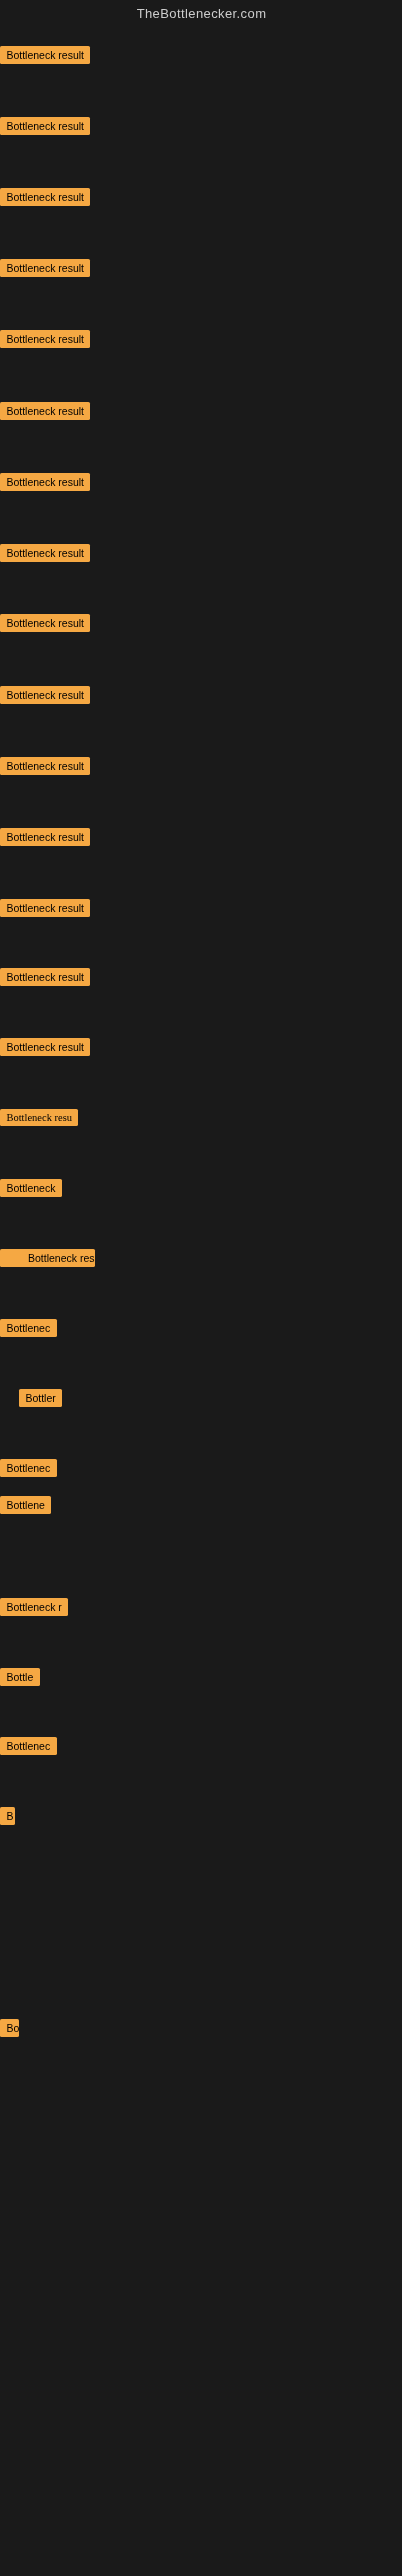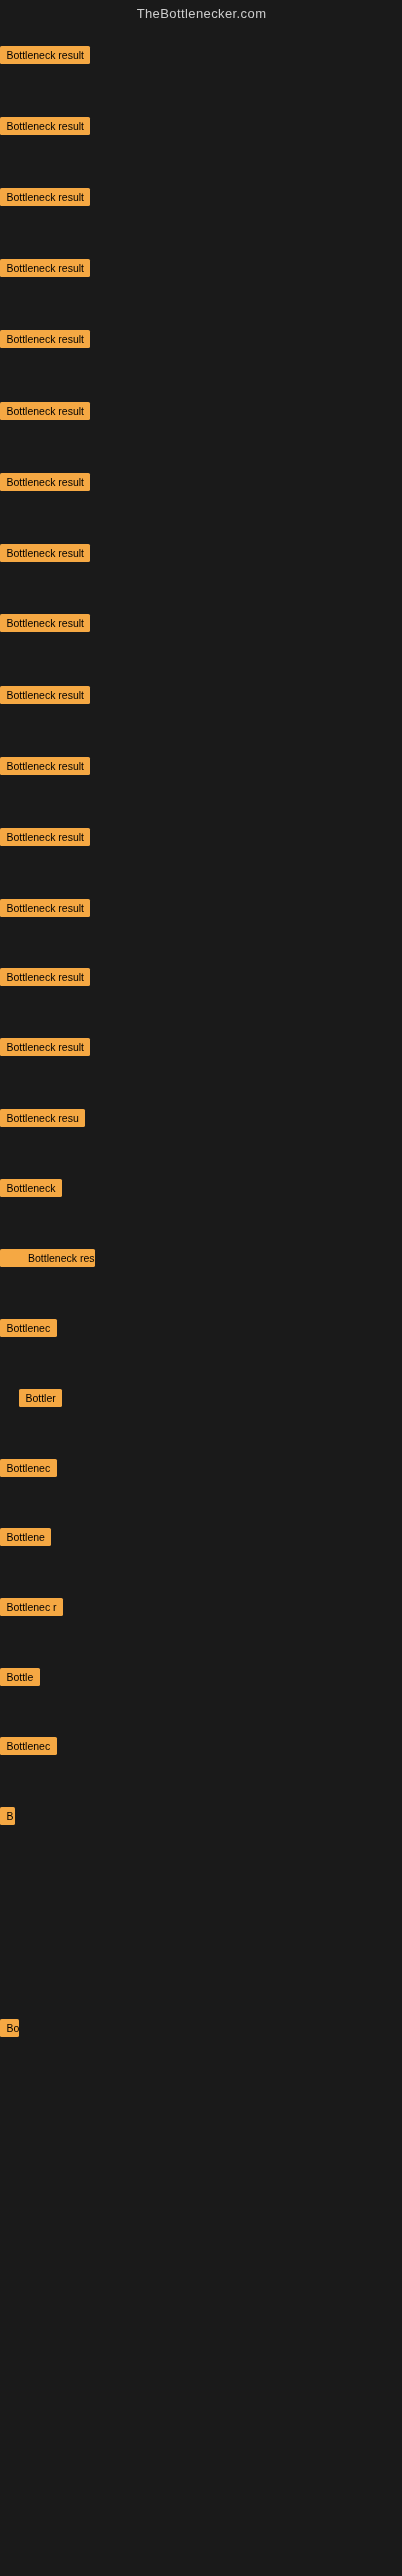--- a/index.html
+++ b/index.html
@@ -55,26 +55,26 @@
     <div class="bottleneck-item" style="top: 402px; left: 0px;"><span class="bottleneck-badge" style="max-width: 148px;">Bottleneck result</span></div>
     <div class="bottleneck-item" style="top: 473px; left: 0px;"><span class="bottleneck-badge" style="max-width: 147px;">Bottleneck result</span></div>
     <div class="bottleneck-item" style="top: 544px; left: 0px;"><span class="bottleneck-badge" style="max-width: 148px;">Bottleneck result</span></div>
     <div class="bottleneck-item" style="top: 614px; left: 0px;"><span class="bottleneck-badge" style="max-width: 146px;">Bottleneck result</span></div>
     <div class="bottleneck-item" style="top: 686px; left: 0px;"><span class="bottleneck-badge" style="max-width: 144px;">Bottleneck result</span></div>
     <div class="bottleneck-item" style="top: 757px; left: 0px;"><span class="bottleneck-badge" style="max-width: 141px;">Bottleneck result</span></div>
     <div class="bottleneck-item" style="top: 828px; left: 0px;"><span class="bottleneck-badge" style="max-width: 135px;">Bottleneck result</span></div>
     <div class="bottleneck-item" style="top: 899px; left: 0px;"><span class="bottleneck-badge" style="max-width: 138px;">Bottleneck result</span></div>
     <div class="bottleneck-item" style="top: 968px; left: 0px;"><span class="bottleneck-badge" style="max-width: 136px;">Bottleneck result</span></div>
     <div class="bottleneck-item" style="top: 1038px; left: 0px;"><span class="bottleneck-badge" style="max-width: 134px;">Bottleneck result</span></div>
-    <div class="bottleneck-item" style="top: 1109px; left: 0px;"><span class="bottleneck-badge" style="max-width: 113px;">Bottleneck resu</span></div>
+    <div class="bottleneck-item" style="top: 1109px; left: 0px;"><span class="bottleneck-badge" style="max-width: 113px; font-family: Liberation Serif, serif;">Bottleneck resu</span></div>
     <div class="bottleneck-item" style="top: 1179px; left: 0px;"><span class="bottleneck-badge" style="max-width: 76px;">Bottleneck</span></div>
     <div class="bottleneck-item" style="top: 1249px; left: 0px;"><span class="bottleneck-badge" style="max-width: 95px; padding-left: 28px;">Bottleneck res</span></div>
     <div class="bottleneck-item" style="top: 1319px; left: 0px;"><span class="bottleneck-badge" style="max-width: 66px;">Bottlenec</span></div>
     <div class="bottleneck-item" style="top: 1389px; left: 0px; padding-left: 19px;"><span class="bottleneck-badge" style="max-width: 48px;">Bottler</span></div>
     <div class="bottleneck-item" style="top: 1459px; left: 0px;"><span class="bottleneck-badge" style="max-width: 66px;">Bottlenec</span></div>
-    <div class="bottleneck-item" style="top: 1528px; left: 0px;"><span class="bottleneck-badge" style="max-width: 58px;">Bottlene</span></div>
-    <div class="bottleneck-item" style="top: 1598px; left: 0px;"><span class="bottleneck-badge" style="max-width: 81px;">Bottlenec r</span></div>
+    <div class="bottleneck-item" style="top: 1496px; left: 0px;"><span class="bottleneck-badge" style="max-width: 58px;">Bottlene</span></div>
+    <div class="bottleneck-item" style="top: 1598px; left: 0px;"><span class="bottleneck-badge" style="max-width: 81px;">Bottleneck r</span></div>
     <div class="bottleneck-item" style="top: 1668px; left: 0px;"><span class="bottleneck-badge" style="max-width: 42px;">Bottle</span></div>
     <div class="bottleneck-item" style="top: 1737px; left: 0px;"><span class="bottleneck-badge" style="max-width: 66px;">Bottlenec</span></div>
     <div class="bottleneck-item" style="top: 1807px; left: 0px;"><span class="bottleneck-badge" style="max-width: 14.5px;">B</span></div>
     <div class="bottleneck-item" style="top: 2019px; left: 0px;"><span class="bottleneck-badge" style="max-width: 19.3px; text-align: center;">Bo</span></div>
   </div>
 
 
 </body></html>

